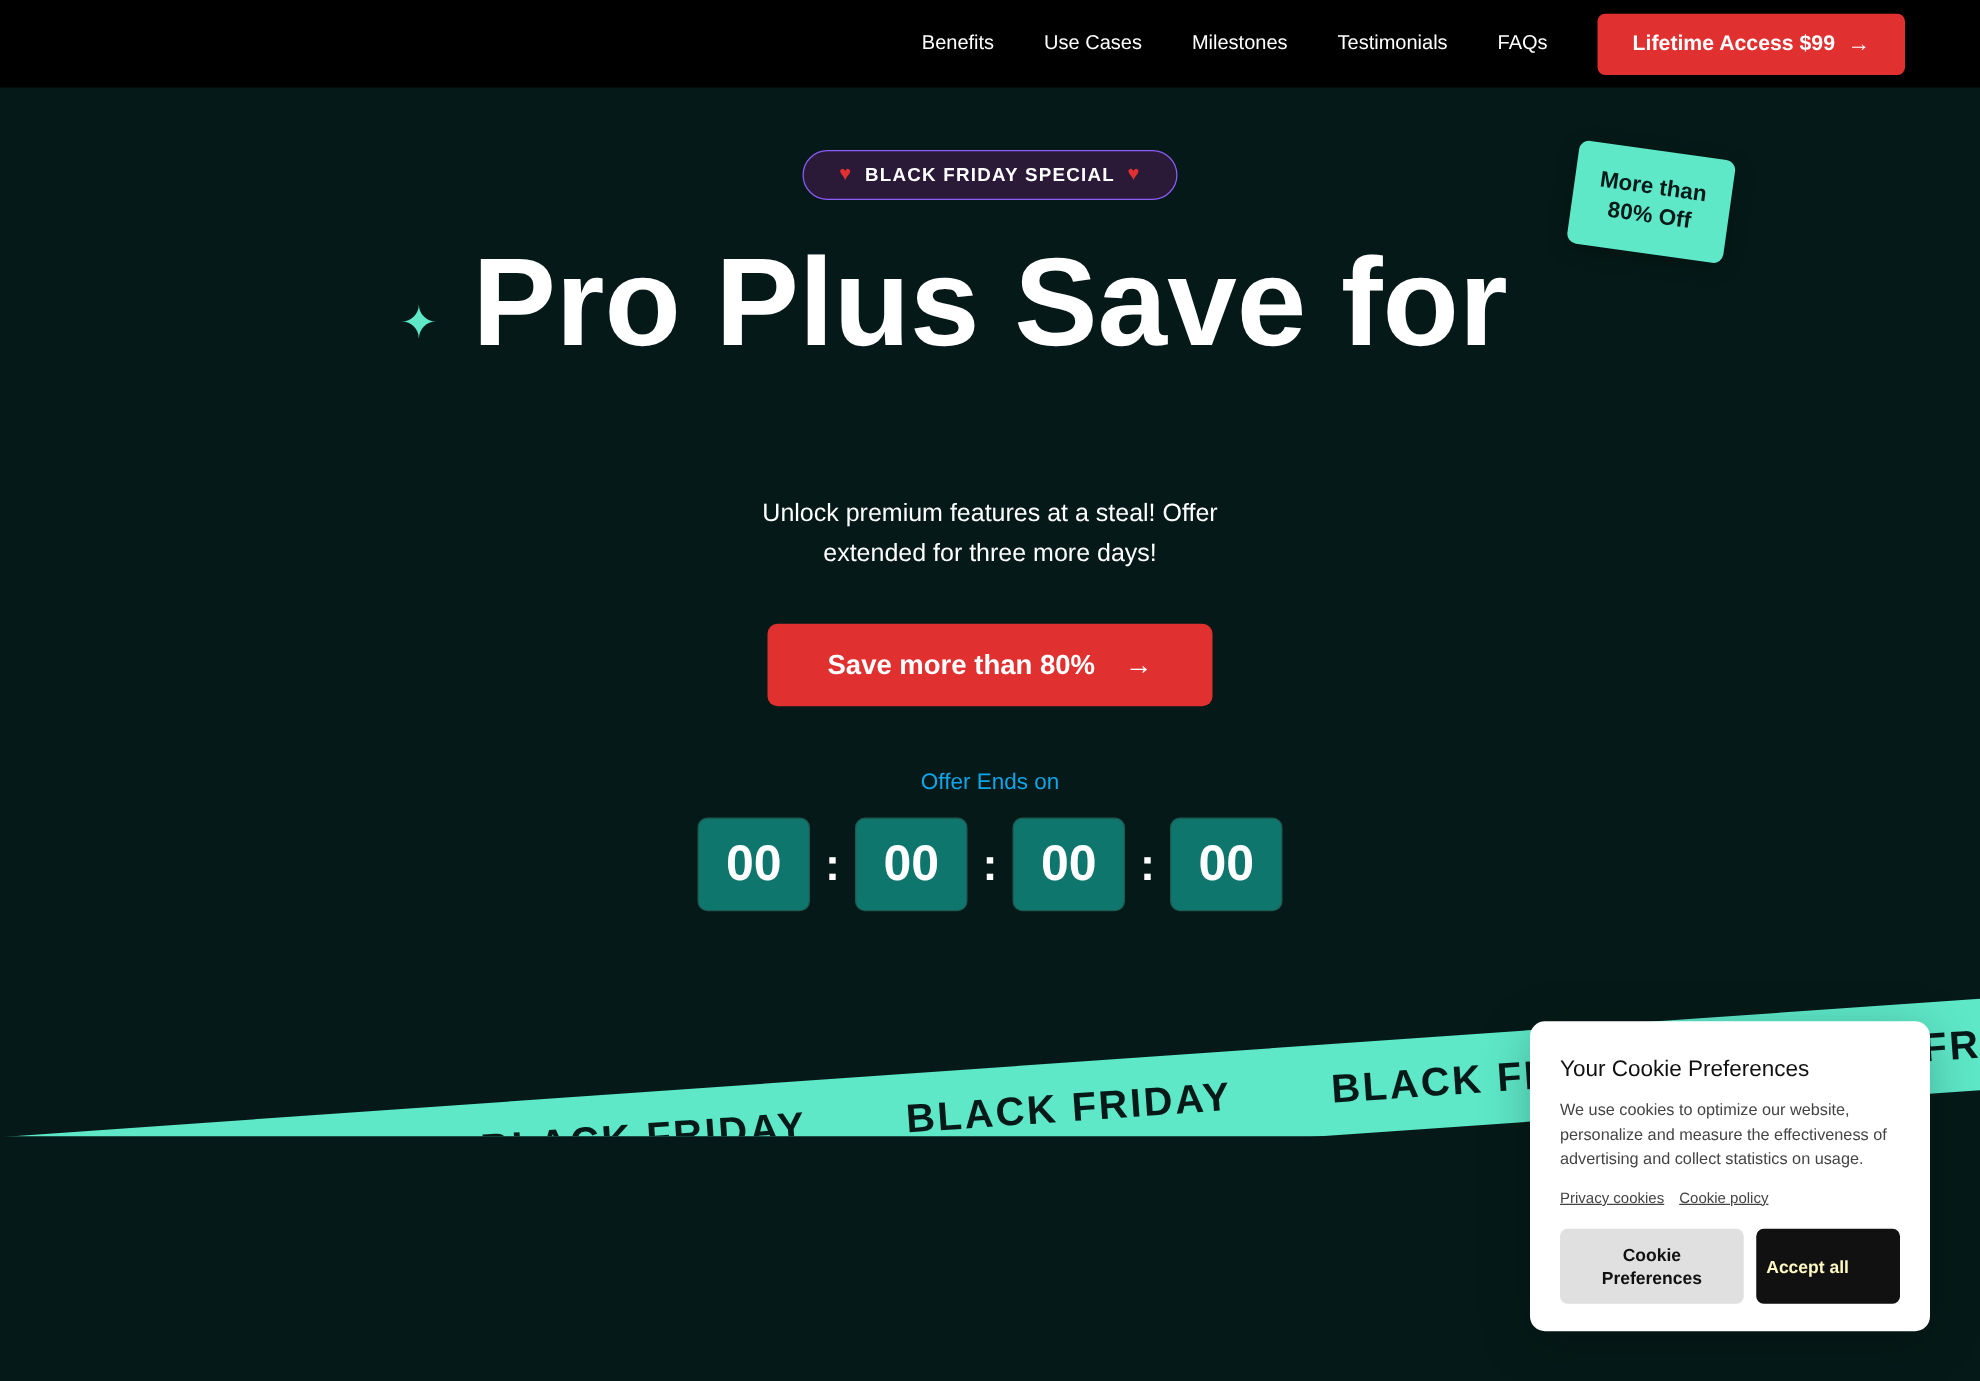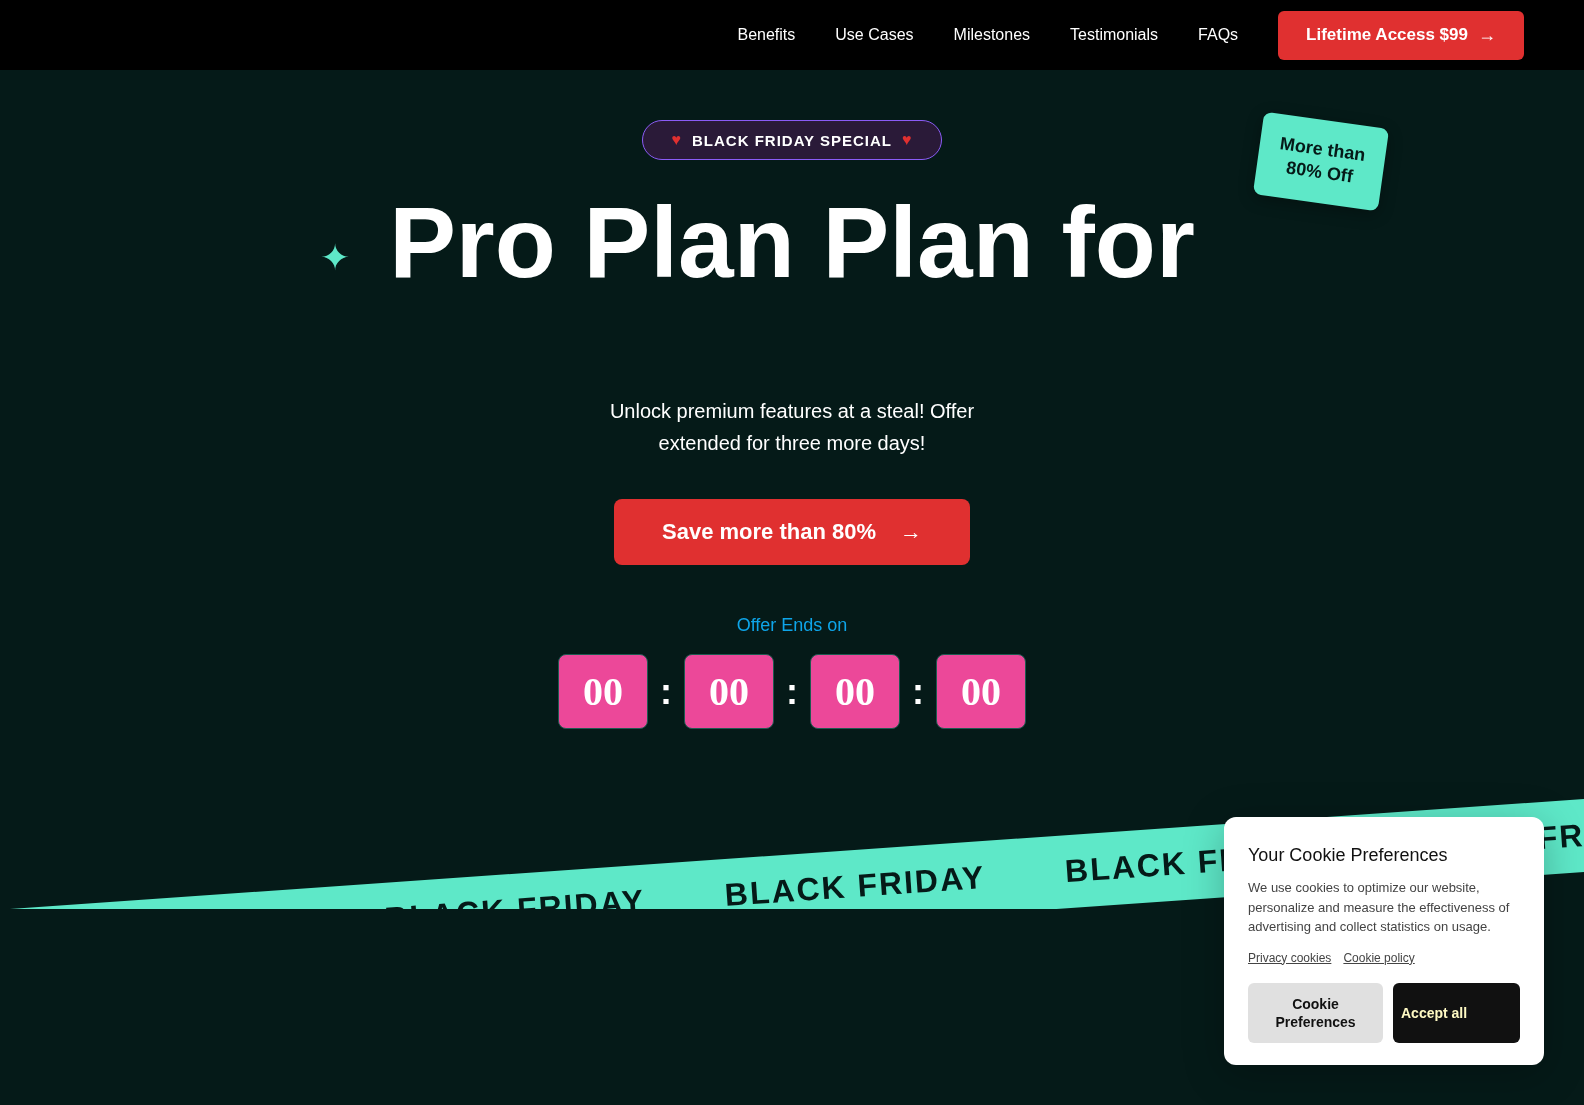--- a/index.html
+++ b/index.html
@@ -157,32 +157,31 @@
       text-align: center;
       margin-bottom: 18px;
     }
     .countdown-row {
       display: flex;
       align-items: center;
       gap: 8px;
       margin-bottom: 60px;
     }
     .countdown-box {
-      background: #ec4899;
+      background: #0f766e;
       border: 1.5px solid #1e5a50;
       border-radius: 8px;
       color: #fff;
       font-size: 40px;
       font-weight: 700;
       width: 90px;
       height: 75px;
       display: flex;
       align-items: center;
       justify-content: center;
-      font-family: Liberation Serif, serif;
     }
     .countdown-sep {
       color: #fff;
       font-size: 36px;
       font-weight: 700;
       padding: 0 4px;
     }
 
     
     .bf-banner-wrapper {
@@ -249,21 +248,21 @@
     .cookie-buttons {
       display: flex;
       gap: 10px;
     }
     .cookie-prefs-btn {
       flex: 1;
       background: #e0e0e0;
       color: #111;
       border: none;
       border-radius: 6px;
-      padding: 12px 12px;
+      padding: 12px 24px;
       font-size: 14px;
       font-weight: 600;
       cursor: pointer;
       line-height: 1.3;
       text-align: center;
     }
     .cookie-accept-btn {
       flex: 1;
       background: #111;
       color: #fef9c3;
@@ -302,21 +301,21 @@
     <div>80% Off</div>
   </div>
 
   <div class="badge-pill">
     <span class="heart">♥</span>
     <span>BLACK FRIDAY SPECIAL</span>
     <span class="heart">♥</span>
   </div>
 
   <h1 class="hero-heading">
-    <span>Pro Plan Plan for</span>
+    <span>Pro Plus Save for</span>
   </h1>
 
   <div class="hero-price-line"></div>
 
   <p class="hero-subtitle">
     <span>Unlock premium features at a steal! Offer</span><br>
     <span>extended for three more days!</span>
   </p>
 
   <button class="hero-cta">

